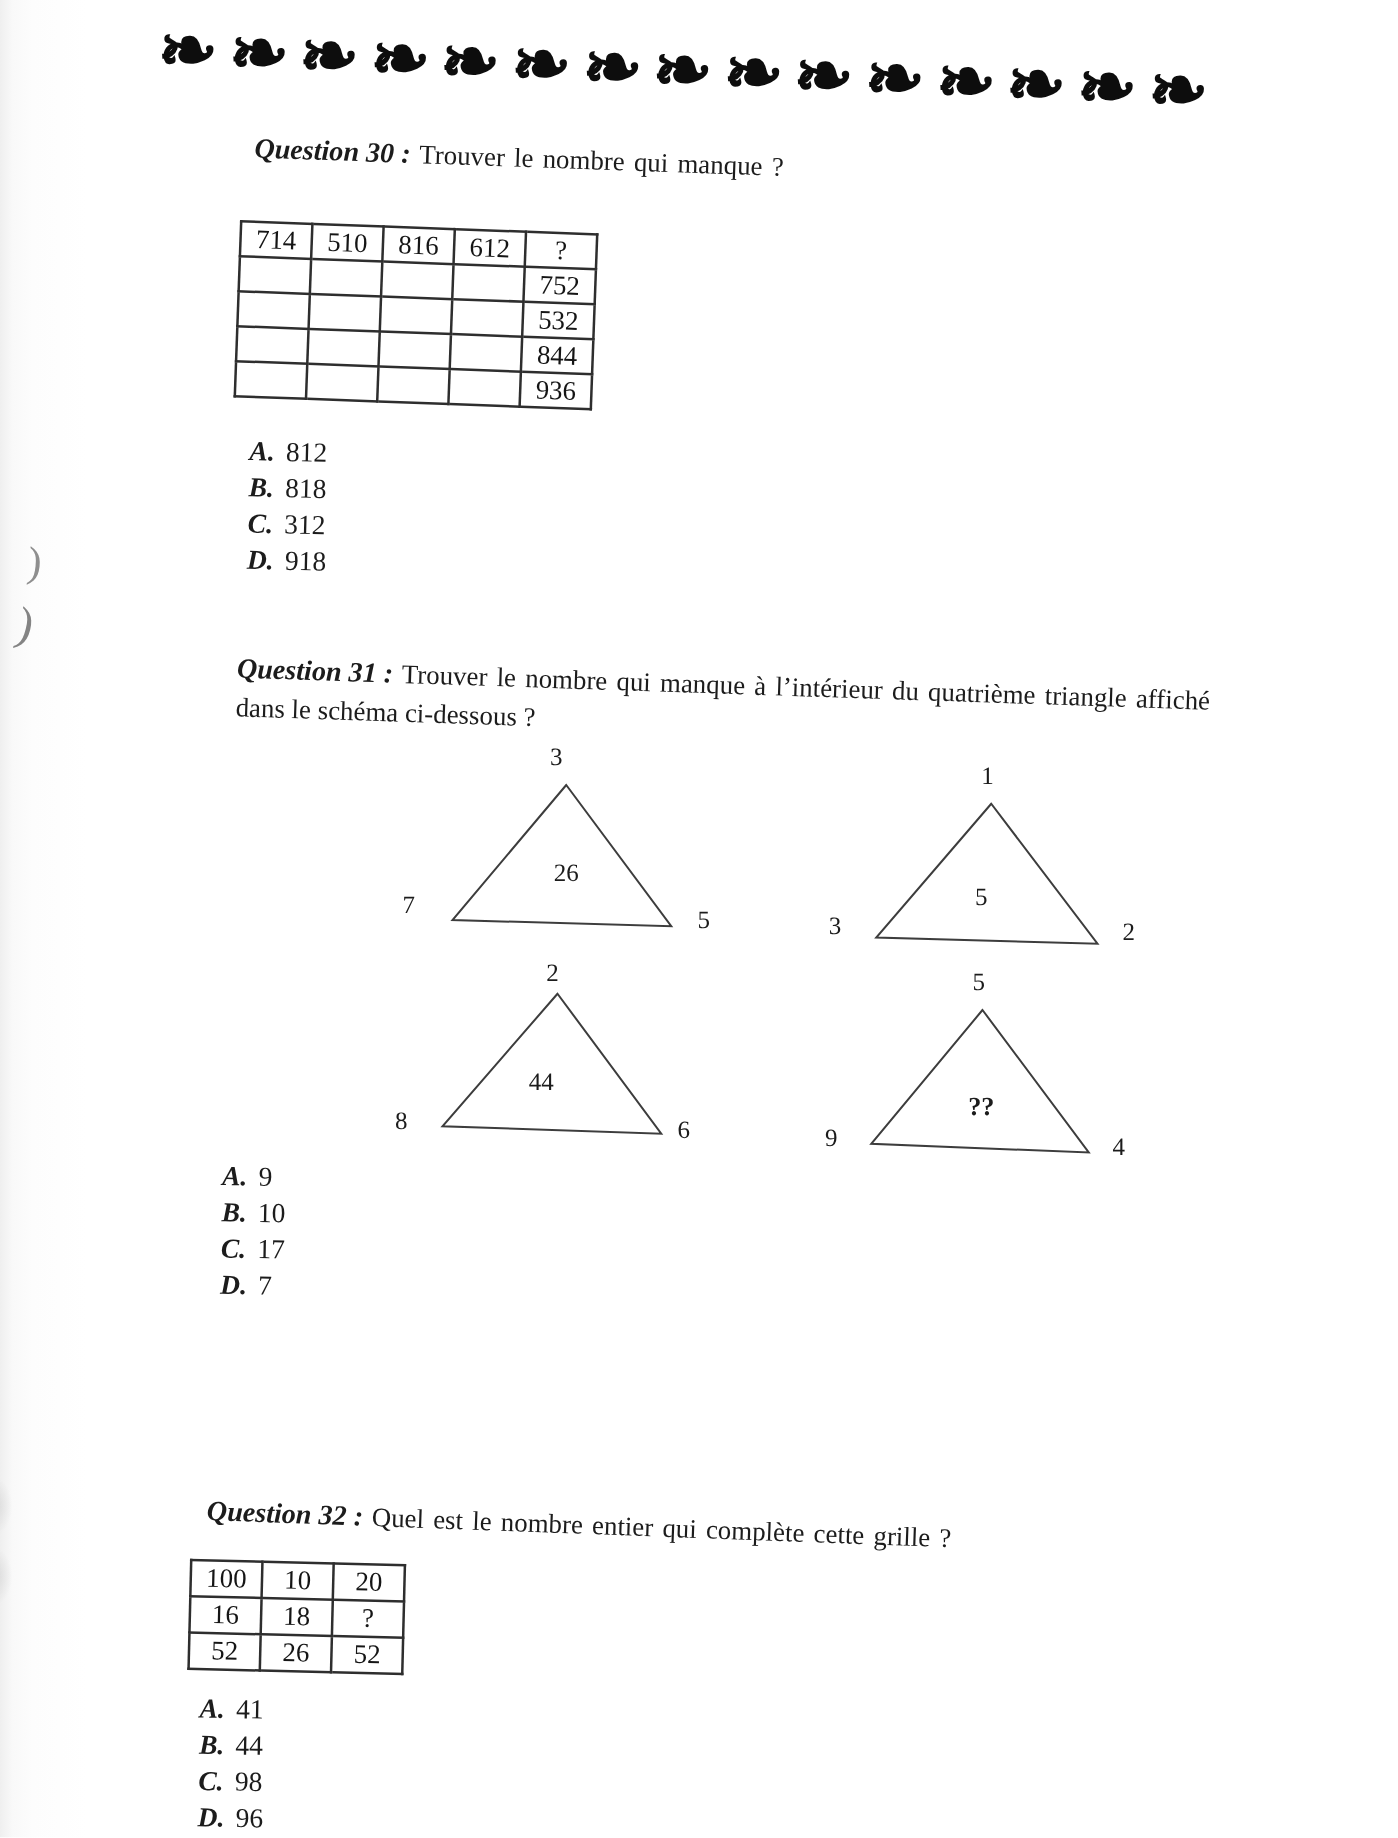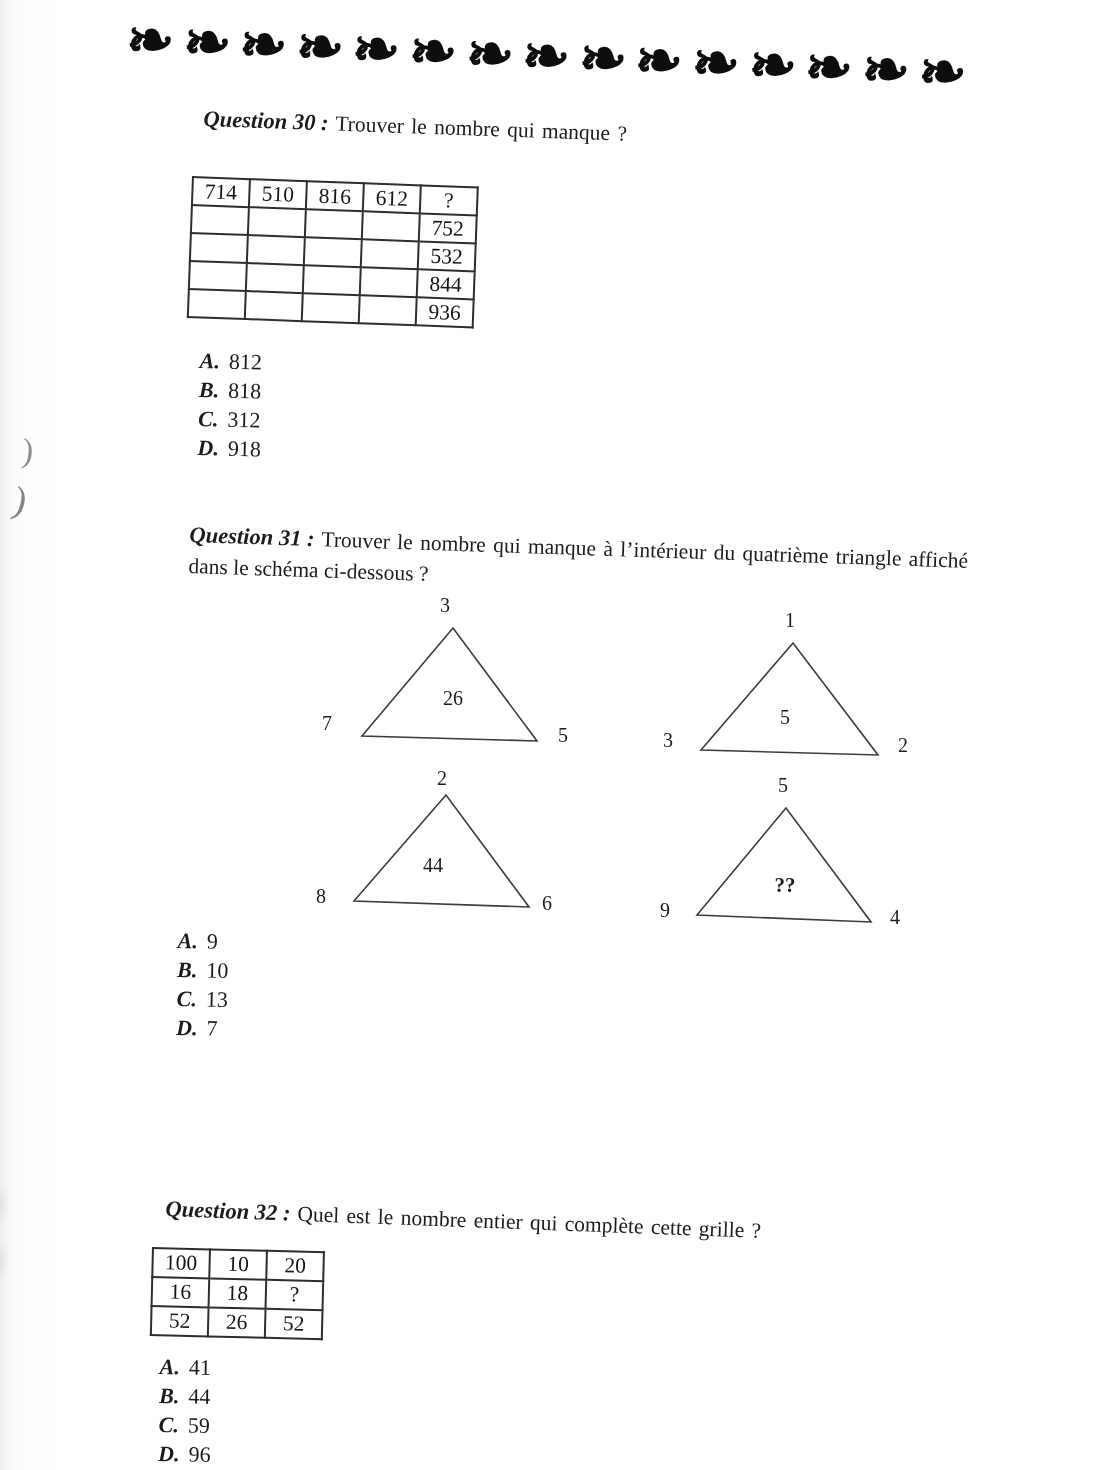--- a/index.html
+++ b/index.html
@@ -205,21 +205,21 @@
 </div>
 
 <div class="options" style="left:178px; top:926px; transform:rotate(1deg);">
   <div class="opt">
     <span class="letter">A.</span><span>9</span>
   </div>
   <div class="opt">
     <span class="letter">B.</span><span>10</span>
   </div>
   <div class="opt">
-    <span class="letter">C.</span><span>13</span>
+    <span class="letter">C.</span><span>17</span>
   </div>
   <div class="opt">
     <span class="letter">D.</span><span>7</span>
   </div>
 </div>
 
 <div class="q-header" style="left:166px; top:1196px; transform:rotate(2.1deg);">
   <span class="q-label">Question 32 :</span><span class="q-text">Quel est le nombre entier qui complète cette grille ?</span>
 </div>
 
@@ -244,18 +244,18 @@
   </table>
 
 <div class="options" style="left:160px; top:1352px; transform:rotate(1deg);">
   <div class="opt">
     <span class="letter">A.</span><span>41</span>
   </div>
   <div class="opt">
     <span class="letter">B.</span><span>44</span>
   </div>
   <div class="opt">
-    <span class="letter">C.</span><span>59</span>
+    <span class="letter">C.</span><span>98</span>
   </div>
   <div class="opt">
     <span class="letter">D.</span><span>96</span>
   </div>
 </div>
 
 </body></html>

